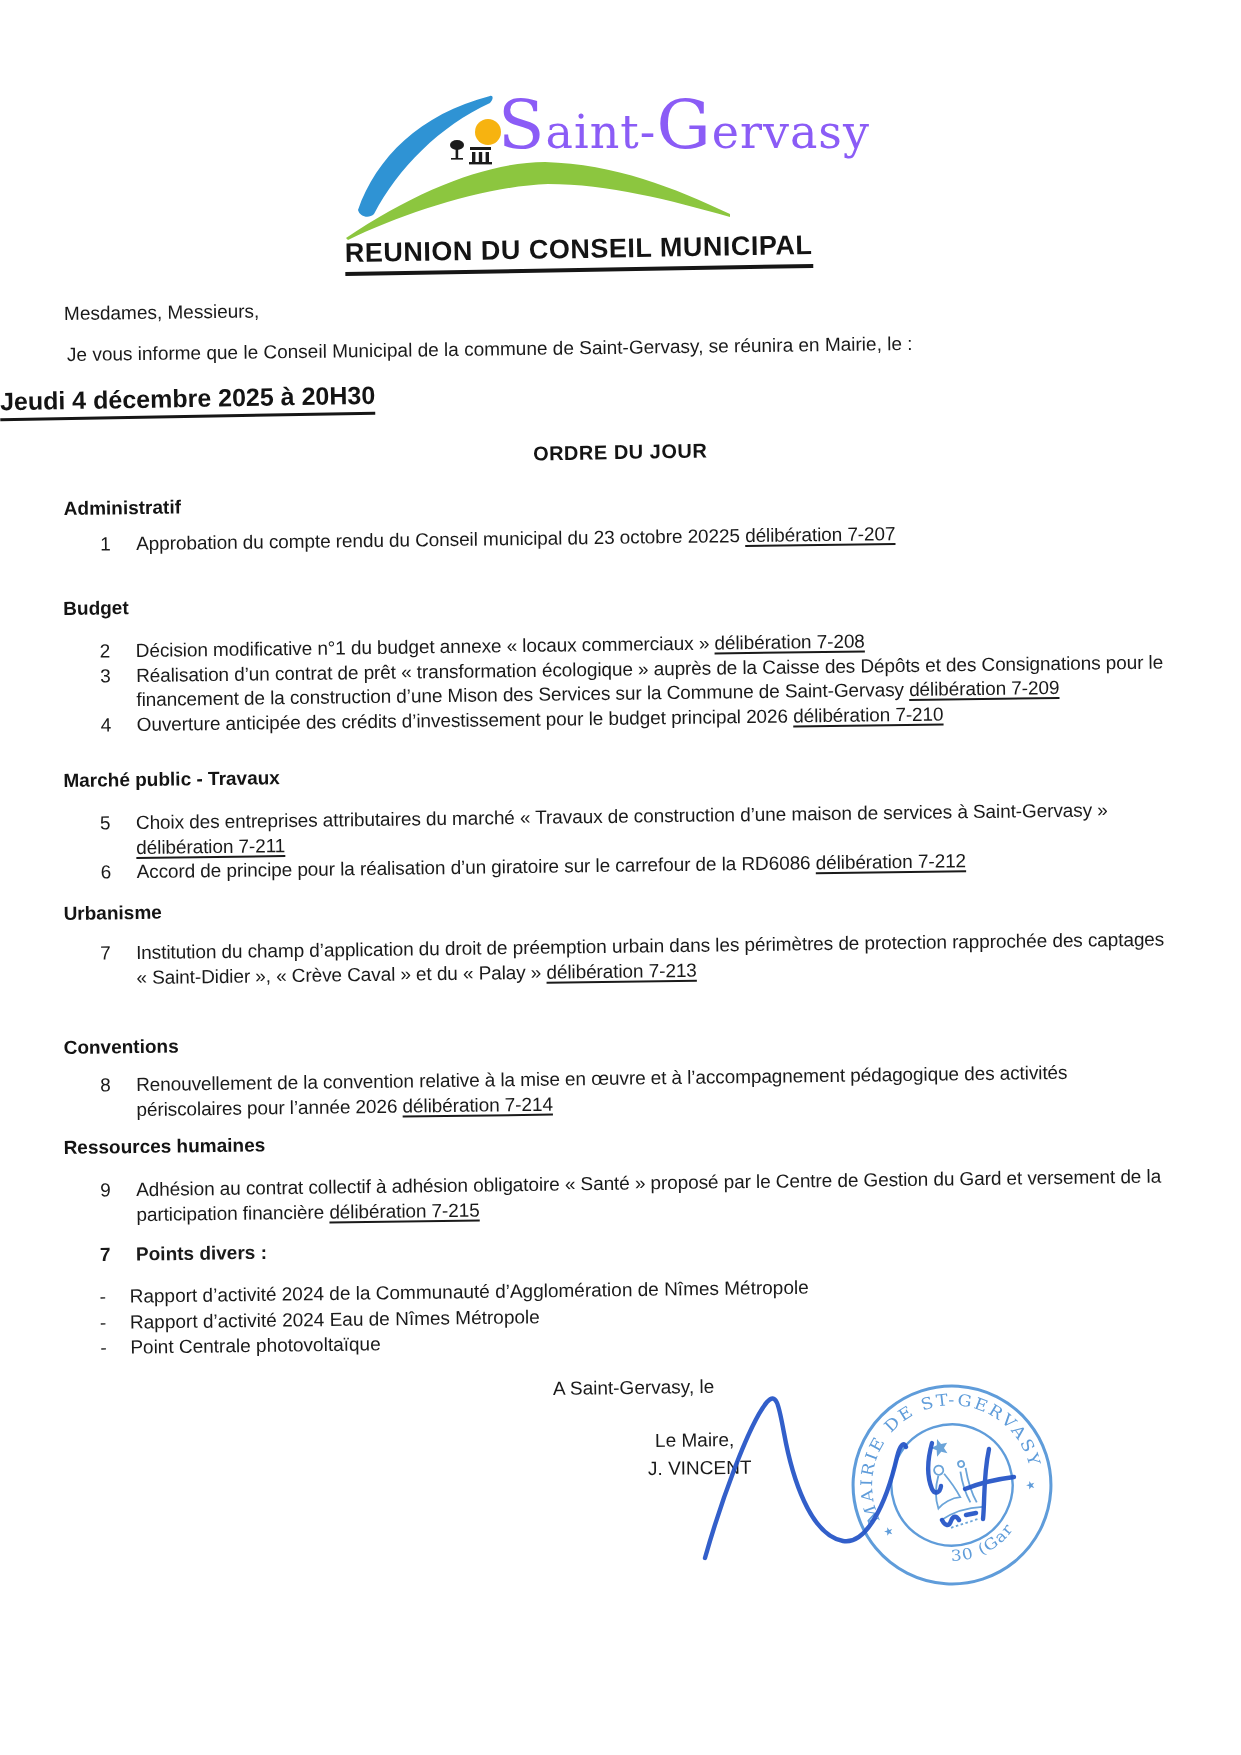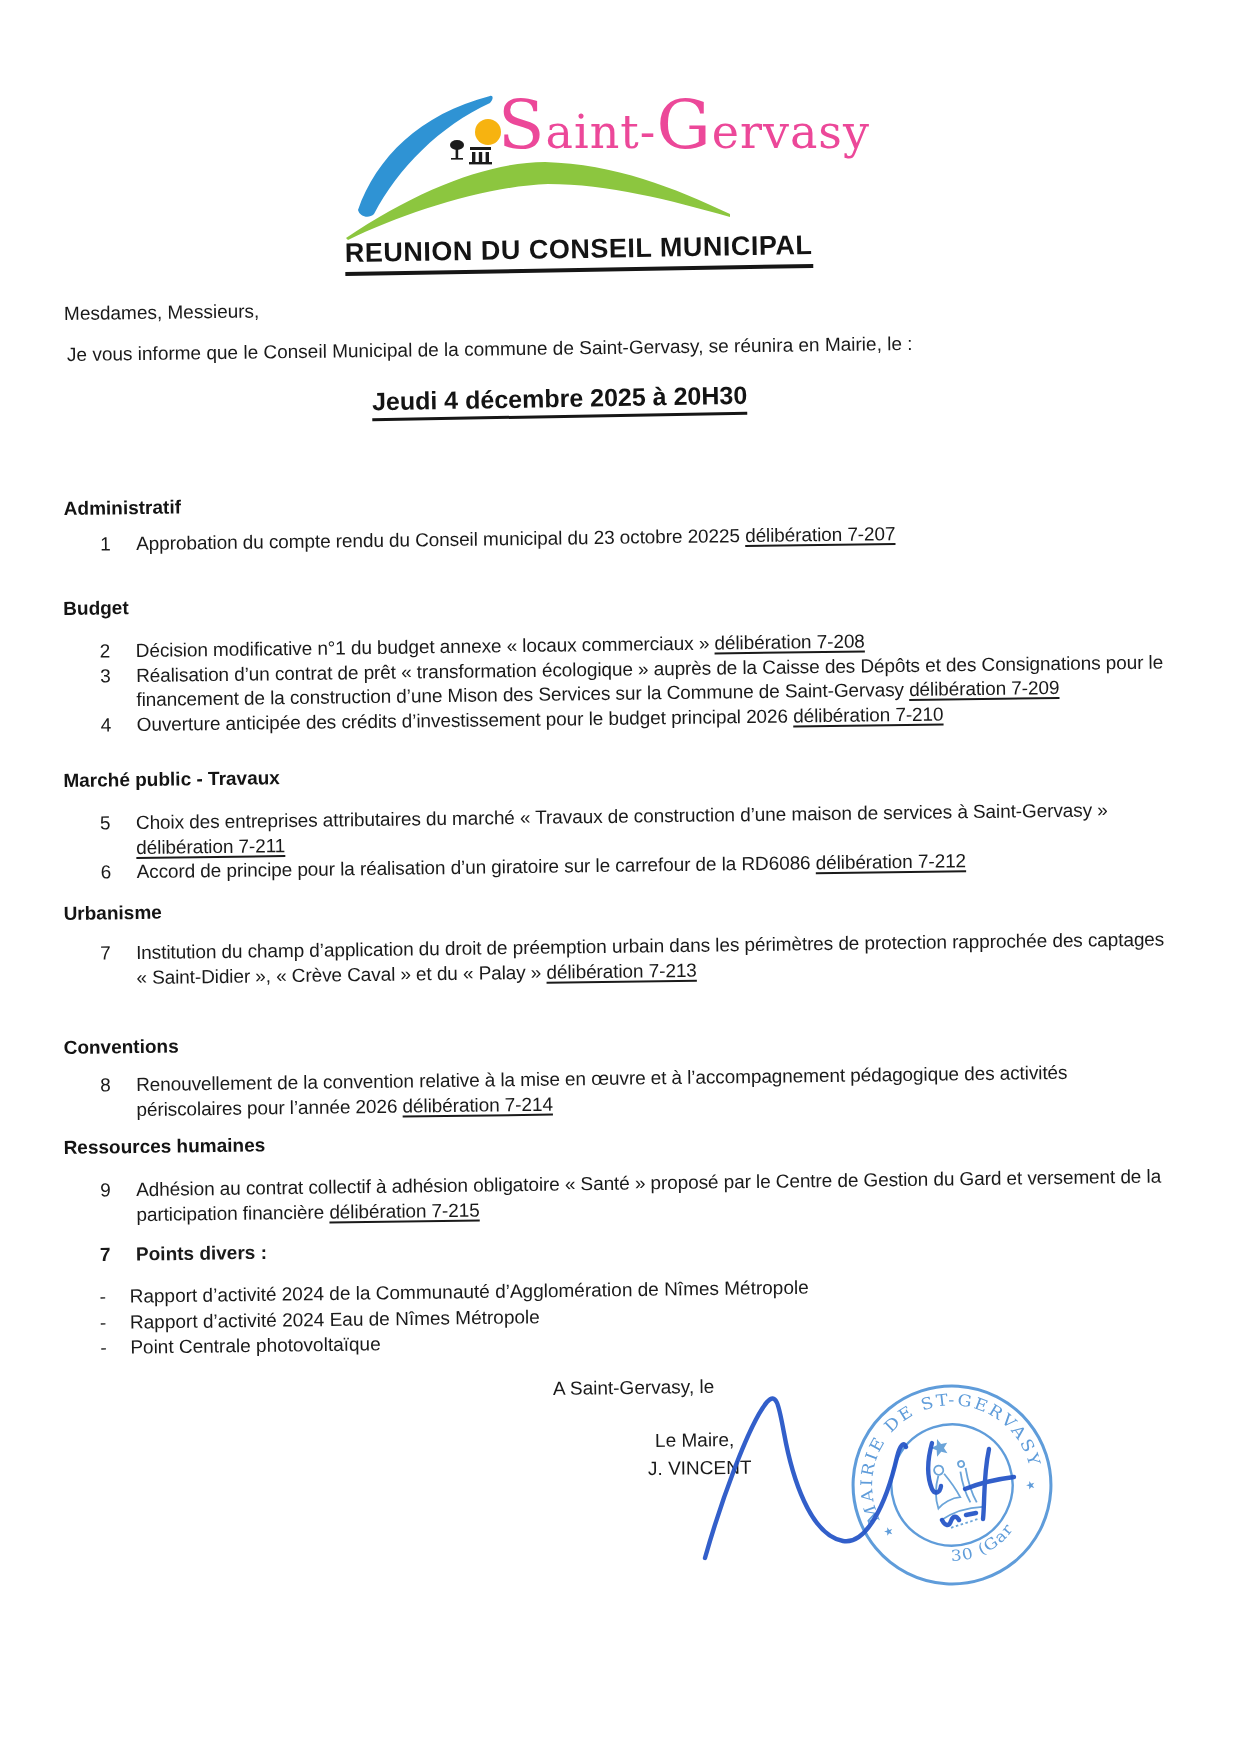--- a/index.html
+++ b/index.html
@@ -12,33 +12,33 @@
   .abs{position:absolute;}
   .tilt{transform:rotate(-0.75deg);transform-origin:0 50%;}
   .tiltc{display:inline-block;transform:rotate(-1deg);}
 
   
   .logo-wrap{left:340px;top:88px;width:600px;height:160px;}
   .logo-art{position:absolute;left:0;top:0;}
   .logo-text{
     position:absolute;left:158px;top:2px;white-space:nowrap;
     font-family:"DejaVu Serif","Liberation Serif",serif;
-    font-size:46px;color:#ec4899;letter-spacing:1px;line-height:70px;
+    font-size:46px;color:#8b5cf6;letter-spacing:1px;line-height:70px;
   }
   .logo-text .bigcap{font-size:68px;}
 
   
   .doc-title-row{left:0;top:234px;width:1158px;text-align:center;}
   .doc-title{
     font-size:27px;font-weight:bold;letter-spacing:0.5px;color:#141414;
     border-bottom:4px solid #161616;padding-bottom:3px;
   }
   .greeting{left:64px;top:303px;font-size:19px;}
   .intro{left:67px;top:344px;font-size:19px;}
-  .date-row{left:0;top:384px;width:1120px;text-align:center;}
+  .date-row{left:0;top:384px;width:1120px;text-align:left;}
   .date-line{
     font-size:25px;font-weight:bold;color:#141414;
     border-bottom:3px solid #161616;padding-bottom:2px;
   }
   .ordre-row{left:0;top:441px;width:1241px;text-align:center;}
   .ordre{font-size:20px;font-weight:bold;letter-spacing:0.5px;color:#141414;}
 
   .sec{width:1120px;font-size:19px;}
   .sec-heading{font-weight:bold;font-size:19px;line-height:22px;color:#141414;}
   .items{padding-left:36px;}
@@ -96,20 +96,23 @@
     <span class="doc-title tiltc">REUNION DU CONSEIL MUNICIPAL</span>
   </div>
 
   <div class="abs greeting tilt">Mesdames, Messieurs,</div>
   <div class="abs intro tilt">Je vous informe que le Conseil Municipal de la commune de Saint-Gervasy, se réunira en Mairie, le :</div>
 
   <div class="abs date-row">
     <span class="date-line tiltc">Jeudi 4 décembre 2025 à 20H30</span>
   </div>
 
+  <div class="abs ordre-row">
+    <span class="ordre tiltc">ORDRE DU JOUR</span>
+  </div>
 
   <div class="abs sec tilt" style="left:64px;top:498px;">
     <div class="sec-heading">Administratif</div>
     <div class="items" style="margin-top:13px;">
       <div class="item">
         <span class="num">1</span>
         <span class="txt"><span>Approbation du compte rendu du Conseil municipal du 23 octobre 20225</span> <span class="dlink">délibération 7-207</span></span>
       </div>
     </div>
   </div>

